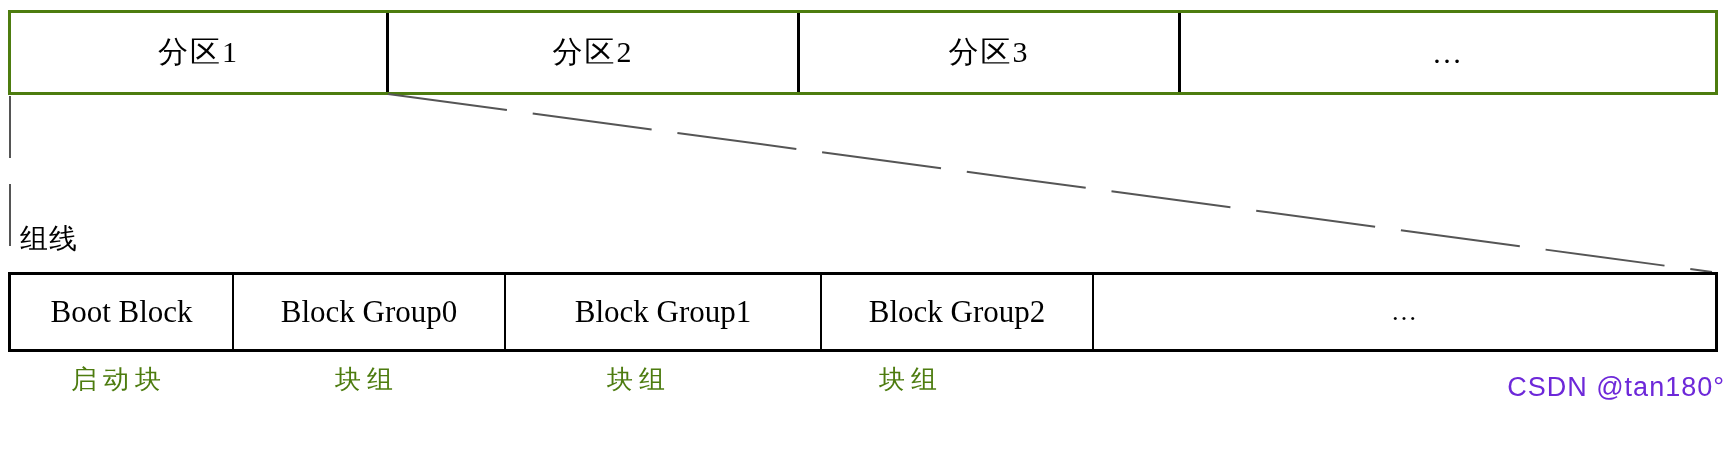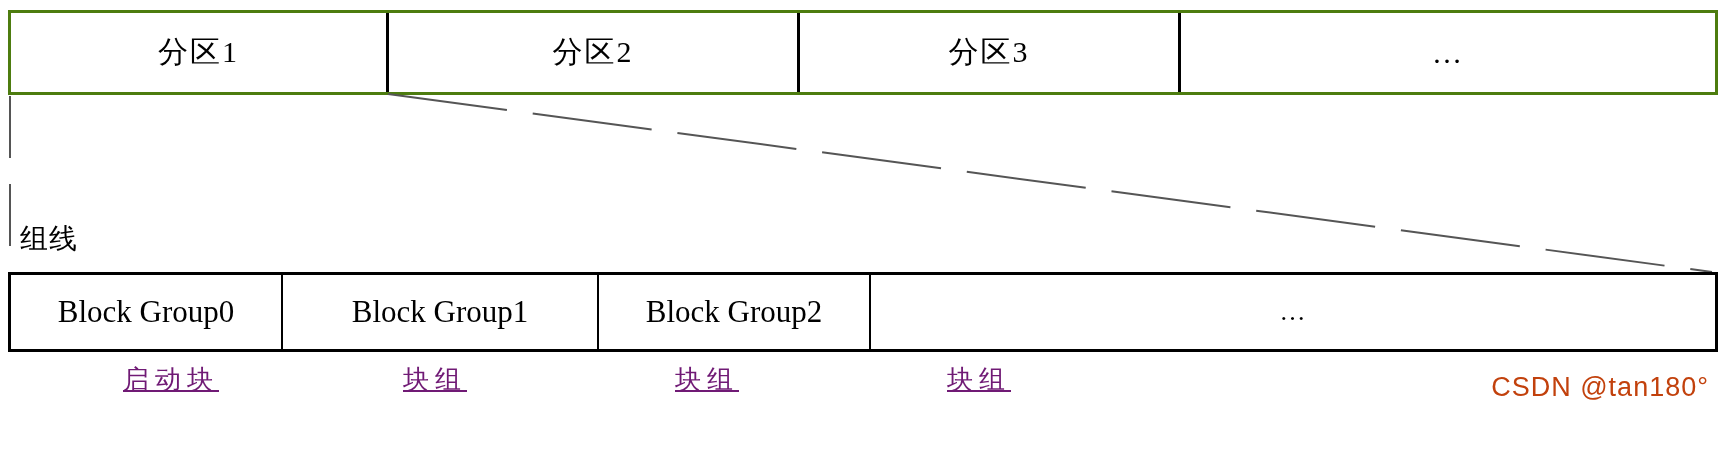--- a/index.html
+++ b/index.html
@@ -74,24 +74,23 @@
     font-size: 26px;
     letter-spacing: 1px;
   }
 
   
   .caption {
     position: absolute;
     top: 362px;
     font-size: 26px;
     letter-spacing: 6px;
-    color: #701a75;
-    text-align: right;
+    color: #4d7c0f;
+    text-align: center;
     white-space: nowrap;
-    text-decoration: underline;
   }
 
   
   #group-line-label {
     position: absolute;
     left: 20px;
     top: 220px;
     font-size: 28px;
     letter-spacing: 1px;
     color: #000000;
@@ -104,24 +103,24 @@
     left: 0;
     top: 0;
     width: 1733px;
     height: 455px;
     pointer-events: none;
   }
 
   
   #watermark {
     position: absolute;
-    right: 24px;
+    right: 8px;
     top: 372px;
     font-size: 27px;
-    color: #c2410c;
+    color: #6d28d9;
     font-family: "Liberation Sans", sans-serif;
     letter-spacing: 1px;
     white-space: nowrap;
   }
 </style>
 </head>
 <body>
 
 <div id="canvas">
 
@@ -141,20 +140,23 @@
   </div>
 
   <svg id="connectors" viewBox="0 0 1733 455" xmlns="http://www.w3.org/2000/svg">
     <line x1="10" y1="96" x2="10" y2="270" stroke="#555555" stroke-width="2" stroke-dasharray="62,26"></line>
     <line x1="388" y1="94" x2="1712" y2="272" stroke="#555555" stroke-width="2" stroke-dasharray="120,26"></line>
   </svg>
 
   <div id="group-line-label">组线</div>
 
   <div id="blockgroup-row">
+    <div class="bg-cell" style="width:223px;">
+      <span>Boot Block</span>
+    </div>
     <div class="bg-cell" style="width:272px;">
       <span>Block Group0</span>
     </div>
     <div class="bg-cell" style="width:316px;">
       <span>Block Group1</span>
     </div>
     <div class="bg-cell" style="width:272px;">
       <span>Block Group2</span>
     </div>
     <div class="bg-cell ellipsis-cell" style="flex:1 1 auto;">

